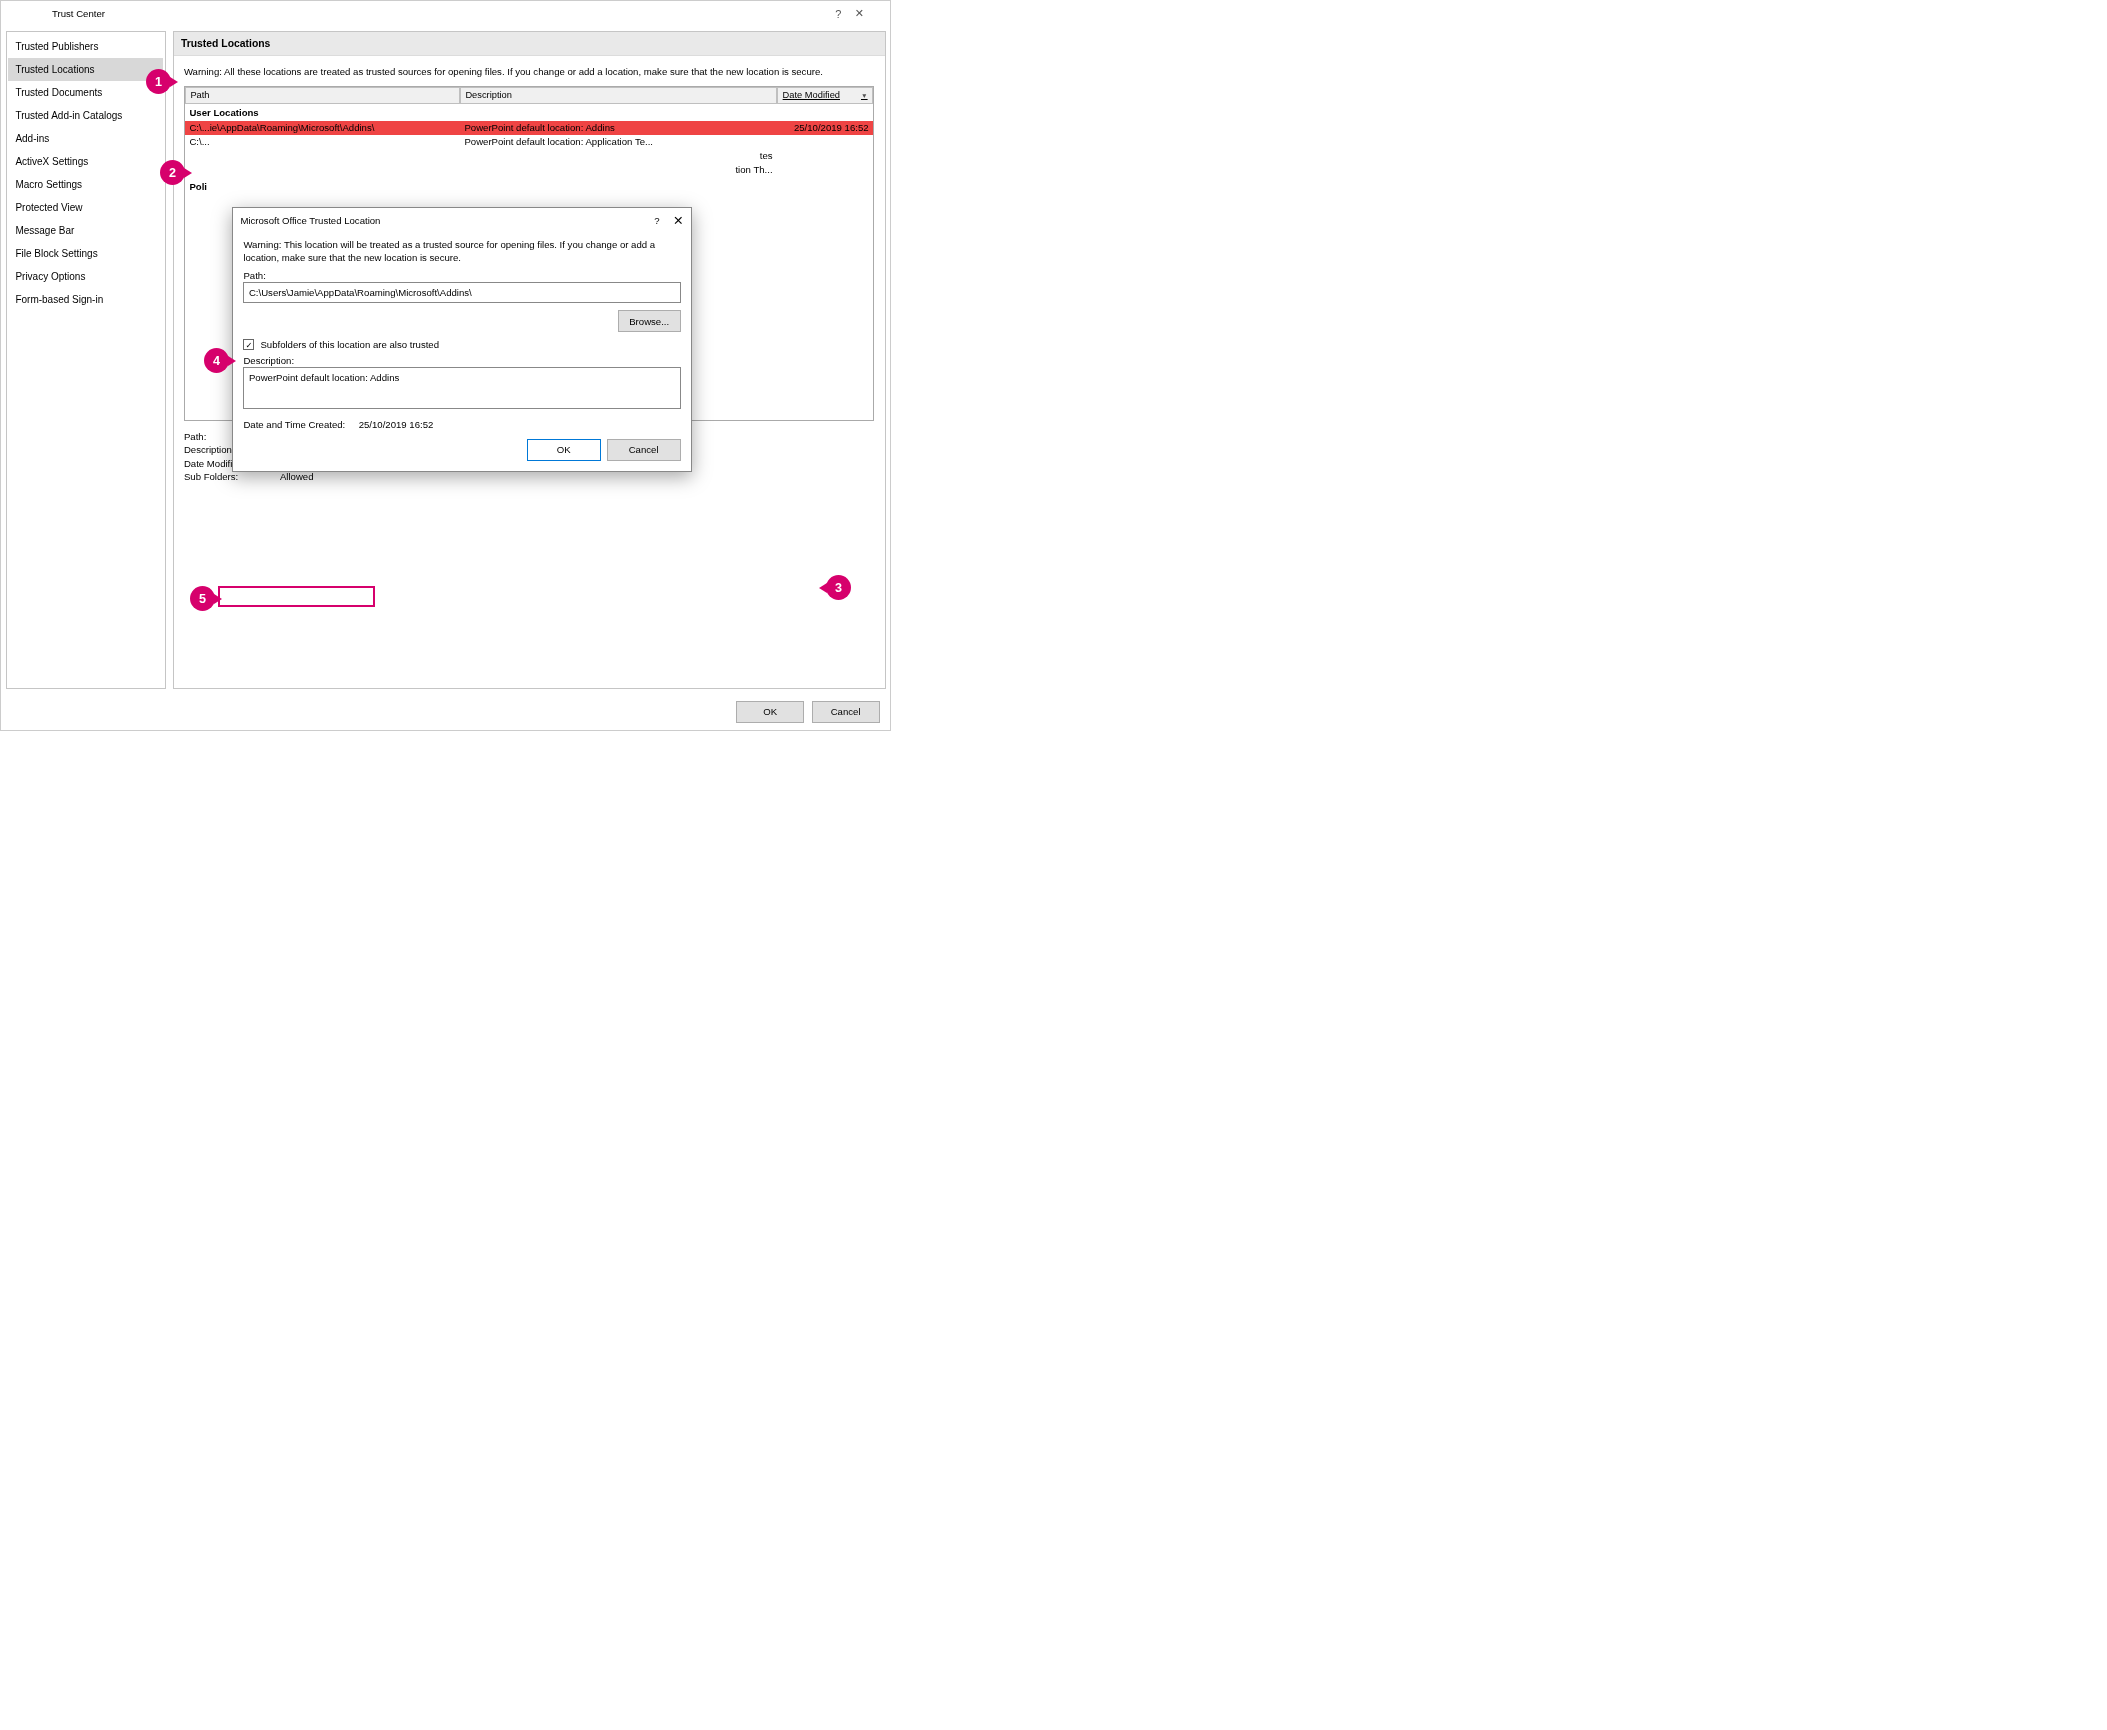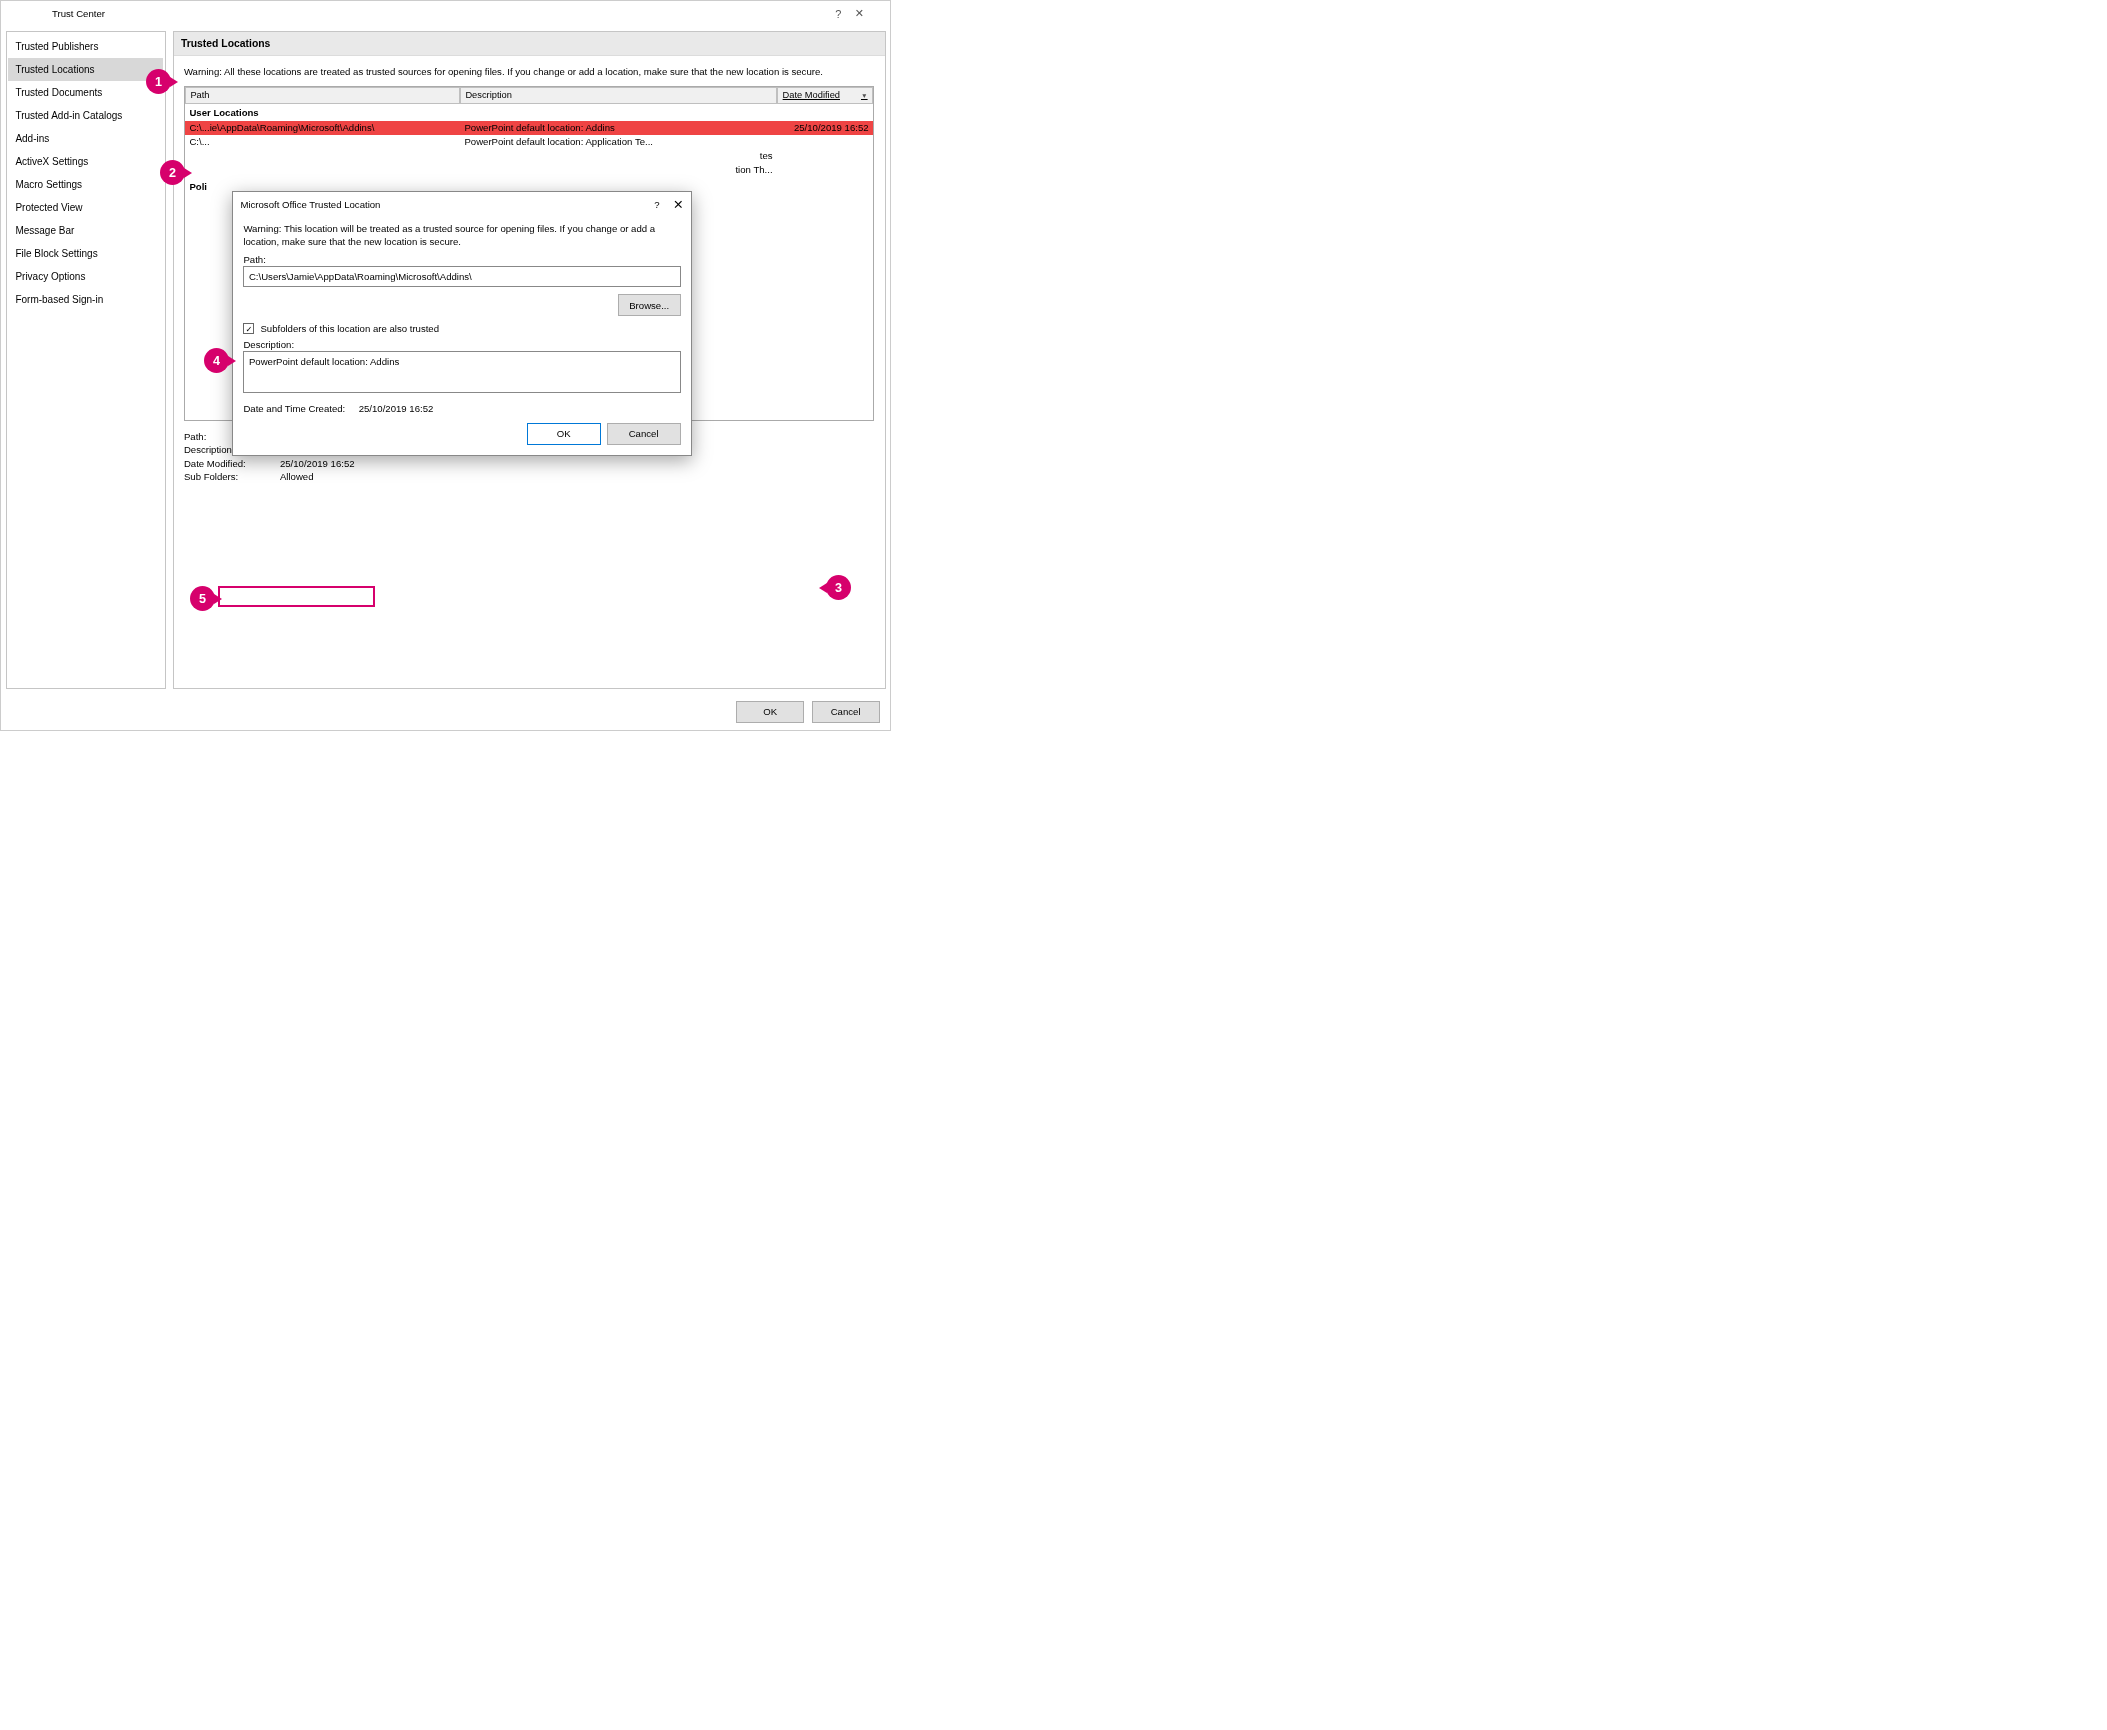--- a/index.html
+++ b/index.html
@@ -131,21 +131,21 @@
     display: flex;
     justify-content: flex-end;
     gap: 7.4px;
     padding: 7.4px 10.4px;
   }
   .btn.wide { min-width: 68px; }
   
   .modal {
     position: absolute;
     left: 232px;
-    top: 191px;
+    top: 207px;
     width: 460px;
     background: #fff;
     border: 0.7px solid #888;
     box-shadow: 0 4.5px 18px rgba(0,0,0,0.35);
     z-index: 100;
   }
   .modal .mtitlebar {
     display: flex; align-items: center; padding: 4.5px 7.4px;
     font-size: 9.6px;
   }

